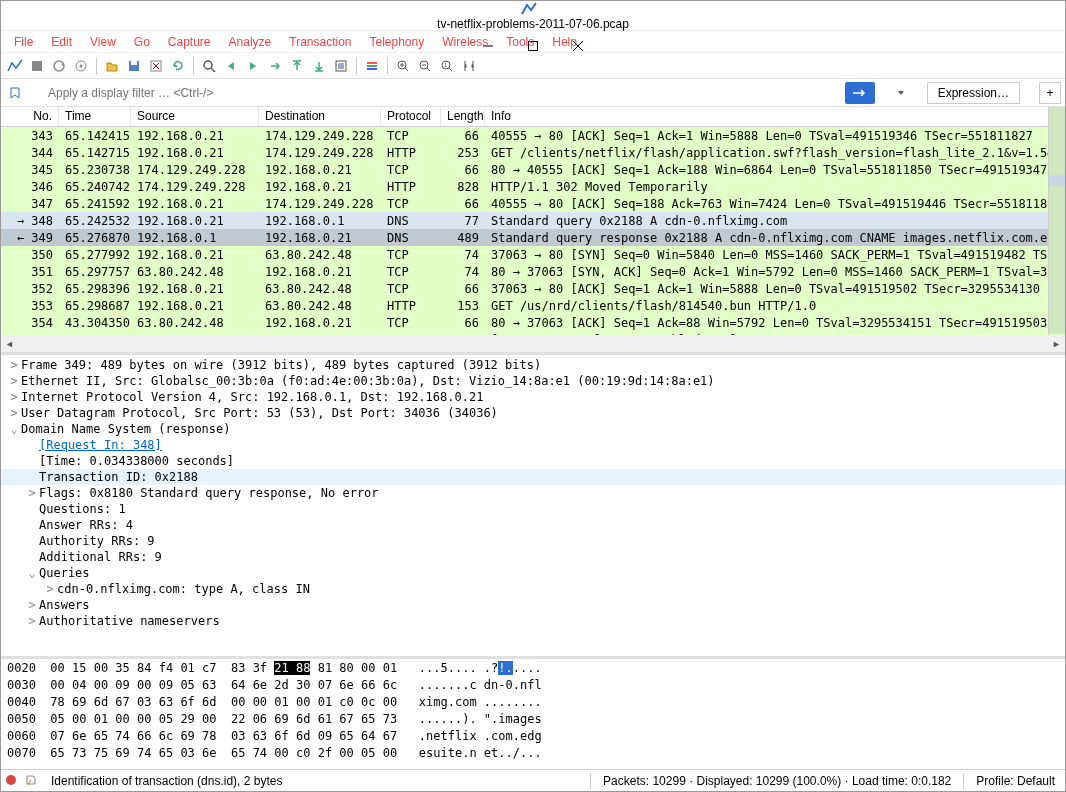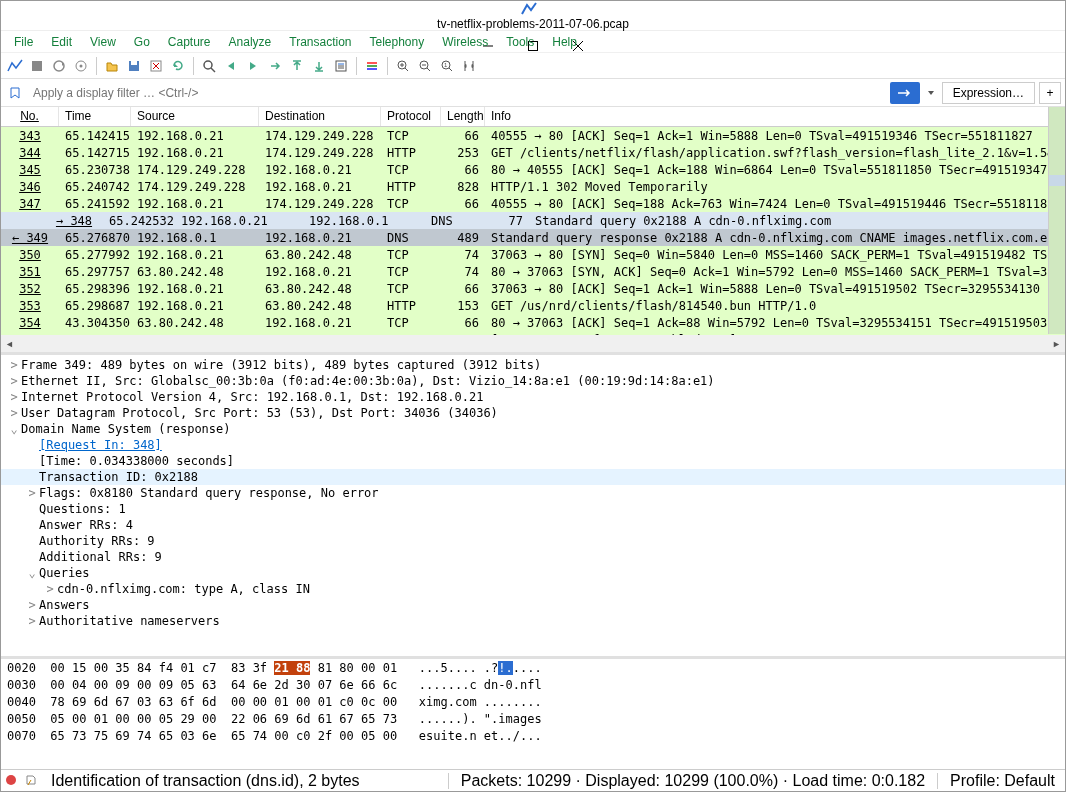--- a/index.html
+++ b/index.html
@@ -3,60 +3,60 @@
 <meta charset="utf-8">
 <style>
 * { margin: 0; padding: 0; box-sizing: border-box; }
 body { font-family: "Segoe UI", Tahoma, sans-serif; font-size: 12px; background: #fff; width: 1066px; height: 792px; overflow: hidden; display: flex; flex-direction: column; border: 1px solid #999; }
 .titlebar { height: 30px; display: flex; align-items: center; padding: 0 8px; background: #fff; border-bottom: 1px solid #eee; flex-direction: column; }
 .titlebar .icon { width: 16px; height: 16px; margin-right: 8px; }
 .titlebar .title { flex: 1; font-size: 12px; color: #000; }
 .titlebar .winbtns { display: flex; gap: 0; }
 .titlebar .winbtn { width: 45px; height: 29px; display: flex; align-items: center; justify-content: center; font-family: monospace; }
 .menubar { height: 22px; display: flex; align-items: center; padding: 0 4px; gap: 0; border-bottom: 1px solid #f0f0f0; }
-.menubar .menuitem { padding: 2px 9px; cursor: default; color: #15803d; }
+.menubar .menuitem { padding: 2px 9px; cursor: default; color: #ef4444; }
 .toolbar { height: 26px; display: flex; align-items: center; padding: 2px 4px; gap: 2px; border-bottom: 1px solid #e0e0e0; }
 .toolbar .tbtn { width: 20px; height: 20px; display: flex; align-items: center; justify-content: center; border: 1px solid transparent; }
 .toolbar .sep { width: 1px; height: 18px; background: #ccc; margin: 0 3px; }
-.filterbar { height: 28px; display: flex; align-items: center; padding: 2px 4px; gap: 4px; border-bottom: 1px solid #e0e0e0; }
+.filterbar { height: 28px; display: flex; align-items: center; padding: 2px 4px; gap: 19px; border-bottom: 1px solid #e0e0e0; }
 .filterbar .ficon { width: 20px; height: 20px; display: flex; align-items: center; justify-content: center; }
 .filterbar input { flex: 1; height: 22px; border: none; outline: none; padding: 0 4px; font-size: 12px; background: #fff; }
 .filterbar .arrowbtn { width: 30px; height: 22px; background: #2b6dd1; display: flex; align-items: center; justify-content: center; color: #fff; border-radius: 2px; }
 .filterbar .drop { width: 14px; height: 22px; display: flex; align-items: center; justify-content: center; }
 .filterbar .expr { padding: 0 10px; height: 22px; display: flex; align-items: center; border: 1px solid #ccc; }
 .filterbar .plus { width: 22px; height: 22px; display: flex; align-items: center; justify-content: center; border: 1px solid #ccc; }
 .packetlist { flex: 0 0 auto; height: 248px; display: flex; flex-direction: column; border-bottom: 3px solid #e0e0e0; position: relative; }
 .plheader { height: 20px; display: flex; background: #fff; border-bottom: 1px solid #ccc; font-size: 12px; }
 .plheader .col { padding: 2px 6px; border-right: 1px solid #e5e5e5; white-space: nowrap; overflow: hidden; }
 .plbody { flex: 1; overflow: hidden; font-family: Consolas, monospace; font-size: 12px; position: relative; }
 .plbody .row { height: 17px; display: flex; align-items: center; white-space: nowrap; }
 .plbody .row.green { background: #e2ffc7; }
-.plbody .row.blue { background: #dae5f2; padding-left: 44px; }
+.plbody .row.blue { background: #dae5f2; }
 .plbody .row.sel { background: #c0c8d0; }
 .plbody .row .c { padding: 0 6px; overflow: hidden; }
-.c-no { width: 58px; text-align: center; text-decoration: underline; }
+.c-no { width: 58px; text-align: right; }
 .c-time { width: 72px; }
 .c-src { width: 128px; }
 .c-dst { width: 122px; }
 .c-proto { width: 60px; }
 .c-len { width: 44px; text-align: right; }
 .c-info { flex: 1; }
 .scrollbar-h { height: 17px; background: #f0f0f0; display: flex; align-items: center; }
 .scrollbar-h .lbtn, .scrollbar-h .rbtn { width: 17px; height: 17px; display: flex; align-items: center; justify-content: center; font-size: 9px; color: #555; }
 .scrollbar-h .track { flex: 1; height: 17px; }
 .detailpane { flex: 1; overflow: auto; font-family: Consolas, monospace; font-size: 12px; padding: 2px 0; border-bottom: 3px solid #e0e0e0; position: relative; }
 .detailpane .line { padding: 1px 6px; white-space: nowrap; display: flex; align-items: center; }
 .detailpane .line.sel { background: #e5f3ff; }
 .detailpane .line .exp { display: inline-block; width: 14px; color: #888; cursor: default; text-align: center; }
 .detailpane .link { color: #0066cc; text-decoration: underline; }
 .hexpane { flex: 0 0 auto; height: 110px; overflow: auto; font-family: Consolas, monospace; font-size: 12px; padding: 2px 6px; display: flex; flex-direction: column; }
 .hexpane .hexline { white-space: pre; height: 17px; }
-.hexpane .hilite { background: #c2410c; color: #fff; font-weight: bold; }
+.hexpane .hilite { background: #000000; color: #fff; }
 .hexpane .hilite2 { background: #2b6dd1; color: #fff; }
-.statusbar { height: 22px; display: flex; align-items: center; border-top: 1px solid #ccc; font-size: 16px; padding: 0 4px; gap: 6px; }
+.statusbar { height: 22px; display: flex; align-items: center; border-top: 1px solid #ccc; font-size: 12px; padding: 0 4px; gap: 6px; }
 .statusbar .sicon { width: 14px; height: 14px; }
 .statusbar .sfield { padding: 0 6px; }
 .statusbar .spacer { flex: 1; }
 .statusbar .sep2 { width: 1px; height: 16px; background: #ccc; }
 svg { display: block; }
 .minimap { position: absolute; right: 0; top: 0; bottom: 18px; width: 17px; background: linear-gradient(#d0e8c0 0%, #d0e8c0 30%, #c8d8e8 30%, #c8d8e8 35%, #d0e8c0 35%, #d0e8c0 100%); border-left: 1px solid #ccc; }
 </style>
 </head>
 <body>
 
@@ -411,20 +411,21 @@
     <div class="line"><span style="padding-left:36px"></span><span class="exp">&gt;</span> cdn-0.nflximg.com: type A, class IN</div>
     <div class="line"><span style="padding-left:18px"></span><span class="exp">&gt;</span> Answers</div>
     <div class="line"><span style="padding-left:18px"></span><span class="exp">&gt;</span> Authoritative nameservers</div>
   </div>
 
 <div class="hexpane" id="hexpane">
     <div class="hexline">0020  00 15 00 35 84 f4 01 c7  83 3f <span class="hilite">21 88</span> 81 80 00 01   ...5.... .?<span class="hilite2">!.</span>....</div>
     <div class="hexline">0030  00 04 00 09 00 09 05 63  64 6e 2d 30 07 6e 66 6c   .......c dn-0.nfl</div>
     <div class="hexline">0040  78 69 6d 67 03 63 6f 6d  00 00 01 00 01 c0 0c 00   ximg.com ........</div>
     <div class="hexline">0050  05 00 01 00 00 05 29 00  22 06 69 6d 61 67 65 73   ......). ".images</div>
+    <div class="hexline">0060  07 6e 65 74 66 6c 69 78  03 63 6f 6d 09 65 64 67   .netflix .com.edg</div>
     <div class="hexline">0070  65 73 75 69 74 65 03 6e  65 74 00 c0 2f 00 05 00   esuite.n et../...</div>
   </div>
 
 <div class="statusbar">
   <span class="sicon">
       <svg width="12" height="12">
         <circle cx="6" cy="6" r="5" fill="#d44"></circle>
       </svg>
     </span>
   <span class="sicon">

